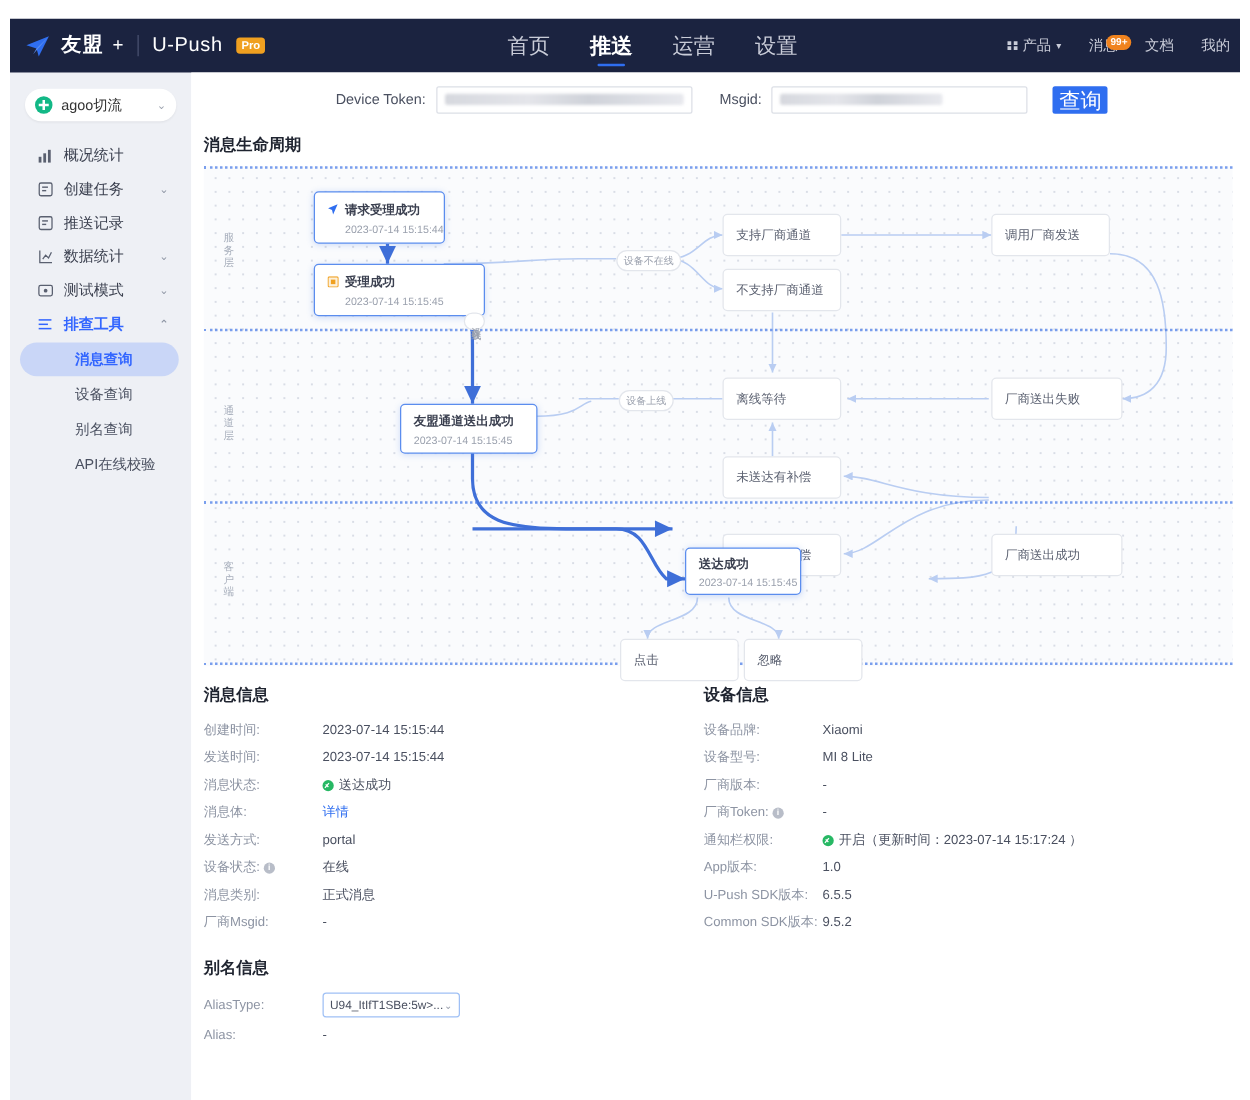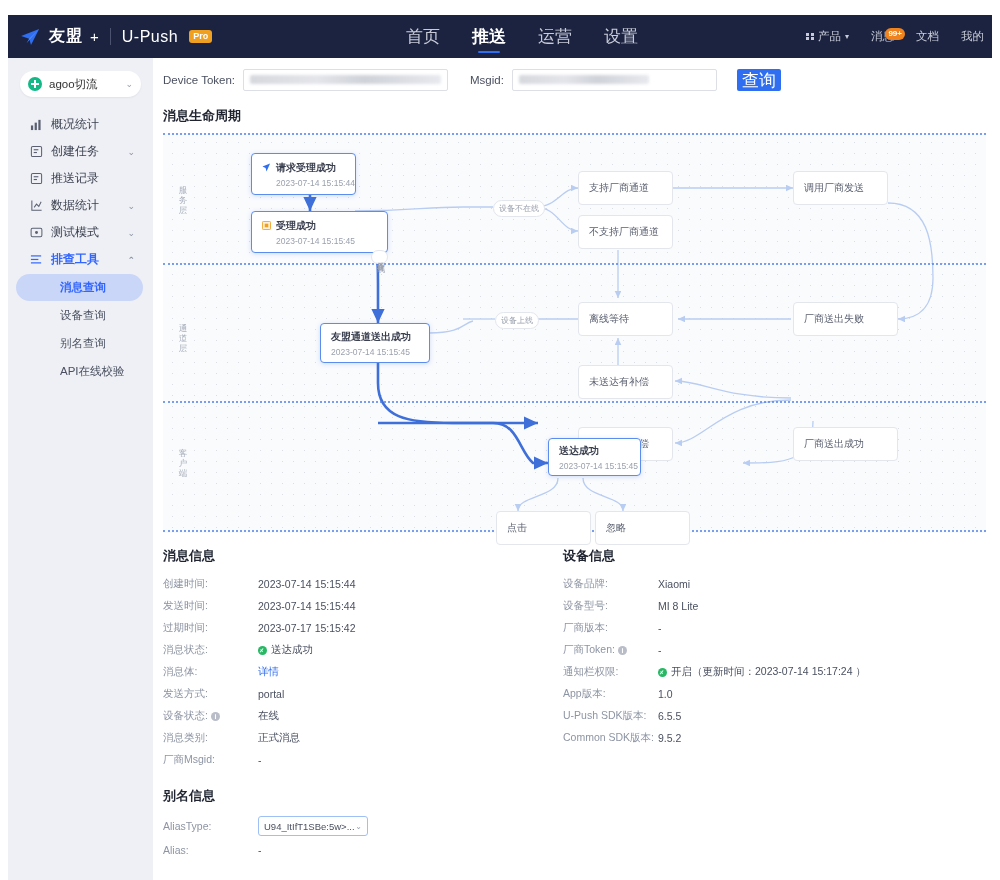--- a/index.html
+++ b/index.html
@@ -69,21 +69,21 @@
   .menu-item .mi-caret { position:absolute; right:18px; font-size:9px; color:#8d94a3; }
   .menu-item.active { color:#3366ff; font-weight:bold; }
   .submenu-item {
     height:27px; display:flex; align-items:center; padding-left:44px;
     font-size:11.5px; color:#4a5060; cursor:pointer; margin:1px 10px 1px 8px; border-radius:14px;
   }
   .submenu-item.active { background:#c9d6f7; color:#3366ff; font-weight:bold; }
 
   
   .content { flex:1; background:#fff; position:relative; overflow:hidden; }
-  .searchbar { height:43px; display:flex; align-items:center; padding-left:10px; gap:8px; }
+  .searchbar { height:43px; display:flex; align-items:center; padding-left:10px; gap:8px;justify-content:center; }
   .sb-label { font-size:11.5px; color:#4a5060; }
   .sb-input {
     height:22px; border:1px solid #dcdfe6; border-radius:2px; background:#fff;
     display:flex; align-items:center; padding:0 6px; overflow:hidden;
   }
   .sb-input.w1 { width:205px; }
   .sb-input.w2 { width:205px; }
   .redact { height:9px; border-radius:2px; background:linear-gradient(90deg,#d6d8de 0%,#e4e5ea 35%,#cfd2d9 60%,#e8e9ee 100%); filter: blur(1.4px); }
   .btn-query {
     width:44px;height:22px;background:#2f6ef0;color:#fff;border:none;border-radius:2px;
@@ -406,24 +406,20 @@
 
           <div class="info-row">
             <span class="info-key">创建时间:</span>
             <span class="info-val">2023-07-14 15:15:44</span>
           </div>
           <div class="info-row">
             <span class="info-key">发送时间:</span>
             <span class="info-val">2023-07-14 15:15:44</span>
           </div>
           <div class="info-row">
-            <span class="info-key">过期时间:</span>
-            <span class="info-val">2023-07-17 15:15:42</span>
-          </div>
-          <div class="info-row">
             <span class="info-key">消息状态:</span>
             <span class="info-val">
               <span class="ok-dot"></span>
               <span>送达成功</span>
             </span>
           </div>
           <div class="info-row">
             <span class="info-key">消息体:</span>
             <span class="info-val link">详情</span>
           </div>

